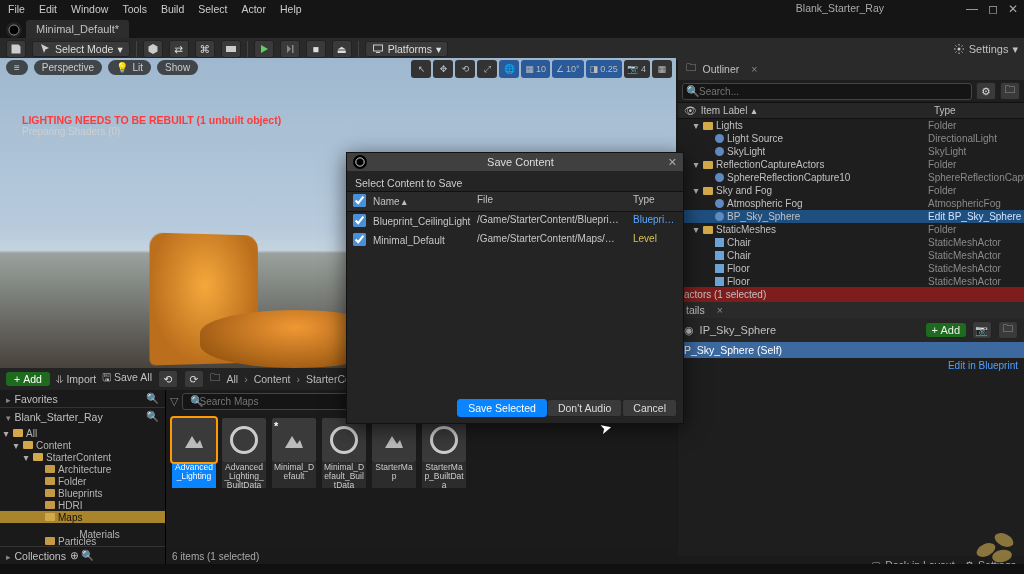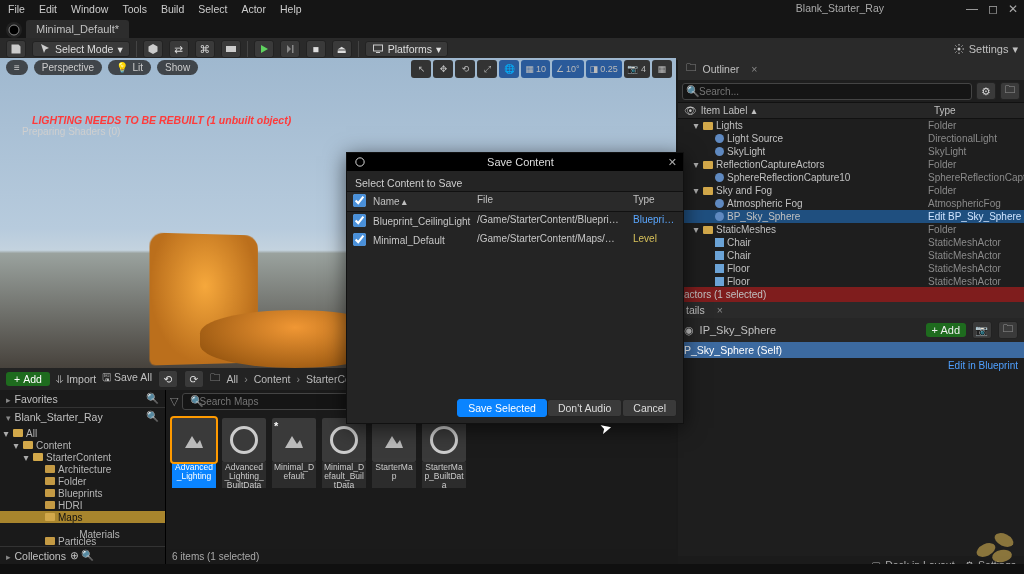--- a/index.html
+++ b/index.html
@@ -36,21 +36,21 @@
   .pill { background: rgba(40,40,40,.8); color: #ccc; border-radius: 9px; padding: 2px 8px; font-size: 10px; display: inline-flex; align-items: center; gap: 4px; }
   .viewport-right-bar { position: absolute; top: 60px; right: 352px; display: flex; gap: 2px; z-index: 2; }
   .vrb { width: 20px; height: 18px; background: #333; border-radius: 3px; display: flex; align-items: center; justify-content: center; font-size: 9px; color: #bbb; }
   .vrb.sel { background: #2a5a9a; }
   .vrb.wide { width: auto; padding: 0 4px; gap: 2px; }
 
   
   .viewport { position: absolute; top: 58px; left: 0; width: 676px; height: 310px;
     background: linear-gradient(180deg,#9fb8cf 0%, #b7cbdd 55%, #c4d3df 62%, #9aa29e 63%, #47423c 100%);
     overflow: hidden; }
-  .warn1 { position: absolute; top: 56px; left: 32px; color: #ff3a3a; font-size: 10.5px; font-weight: 600; font-style: italic; }
+  .warn1 { position: absolute; top: 56px; left: 22px; color: #ff3a3a; font-size: 10.5px; font-weight: 600; }
   .warn2 { position: absolute; top: 68px; left: 22px; color: #cfcfcf; font-size: 10px; }
   .chairback { position: absolute; left: 150px; bottom: 4px; width: 110px; height: 130px;
     background: radial-gradient(ellipse at 50% 40%, #f6a83c, #bb6f1c 70%);
     border-radius: 14px 14px 6px 6px; transform: perspective(400px) rotateY(10deg); }
   .table { position: absolute; left: 200px; bottom: 0; width: 190px; height: 58px;
     background: radial-gradient(ellipse at 50% 30%, #f09734, #9a5811 80%);
     border-radius: 50% / 40%; }
 
   
   .outliner { position: absolute; top: 58px; right: 0; width: 346px; height: 244px; background: #1e1e1e; display: flex; flex-direction: column; }
@@ -110,21 +110,21 @@
   .asset.sel .thumb { outline: 2px solid #ff9a00; }
   .asset.sel .alabel { background: #0a84ff; color: #fff; }
   .asset .thumb svg path { fill: #bbb; }
   .asset .thumb .ring { width: 28px; height: 28px; border: 3px solid #ccc; border-radius: 50%; }
   .asset .dirty { position: absolute; top: 2px; left: 2px; color: #fff; font-size: 11px; font-weight: bold; }
   .alabel { font-size: 8.5px; line-height: 1.05; color: #ccc; background: #2c2c2c; padding: 1px; height: 26px; overflow: hidden; word-break: break-all; }
   .cb-foot { padding: 2px 6px; font-size: 10px; color: #aaa; background: #1a1a1a; }
 
   
   .dialog { position: absolute; top: 152px; left: 346px; width: 338px; height: 272px; background: #242424; border: 1px solid #111; box-shadow: 0 4px 20px rgba(0,0,0,.6); z-index: 50; display: flex; flex-direction: column; }
-  .dtitle { display: flex; align-items: center; height: 18px; background: #000000; padding: 0 6px; font-size: 11px; }
+  .dtitle { display: flex; align-items: center; height: 18px; background: #404040; padding: 0 6px; font-size: 11px; }
   .dtitle .dlogo { width: 14px; height: 14px; border-radius: 50%; background: #000; display: flex; align-items: center; justify-content: center; margin-right: 6px; }
   .dtitle .t { flex: 1; text-align: center; color: #ddd; }
   .dtitle .x { color: #aaa; }
   .dsub { padding: 6px 8px 2px; font-size: 10.5px; color: #ccc; }
   .dcols { display: flex; background: #2a2a2a; font-size: 10px; padding: 2px 0; border-top: 1px solid #111; border-bottom: 1px solid #111; }
   .dc { padding: 0 6px; }
   .dc.chk { width: 20px; }
   .dc.name { width: 104px; display: flex; align-items: center; gap: 2px; }
   .dc.file { flex: 1; }
   .dc.type { width: 56px; }

